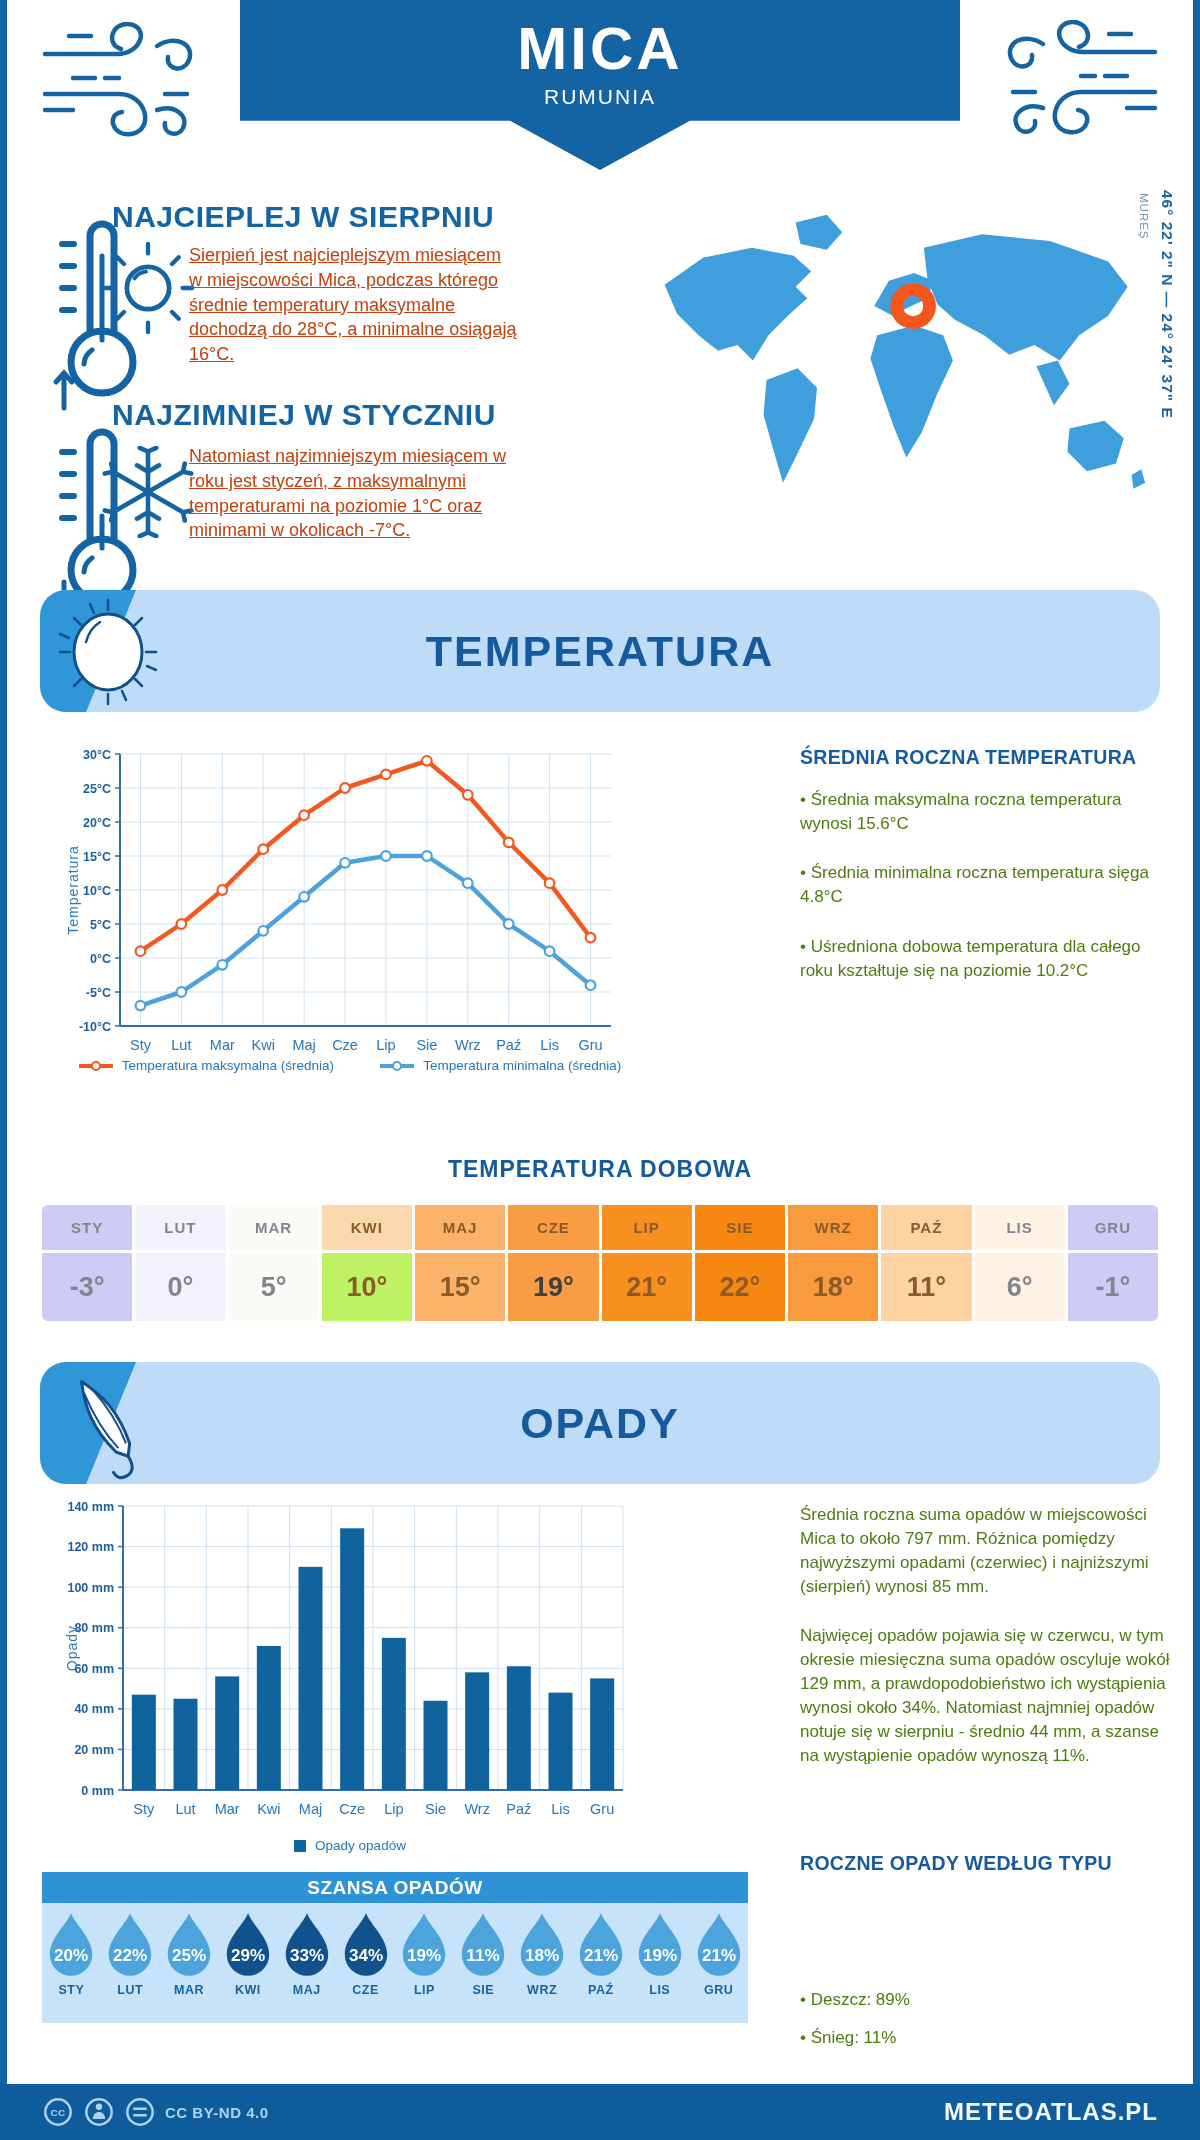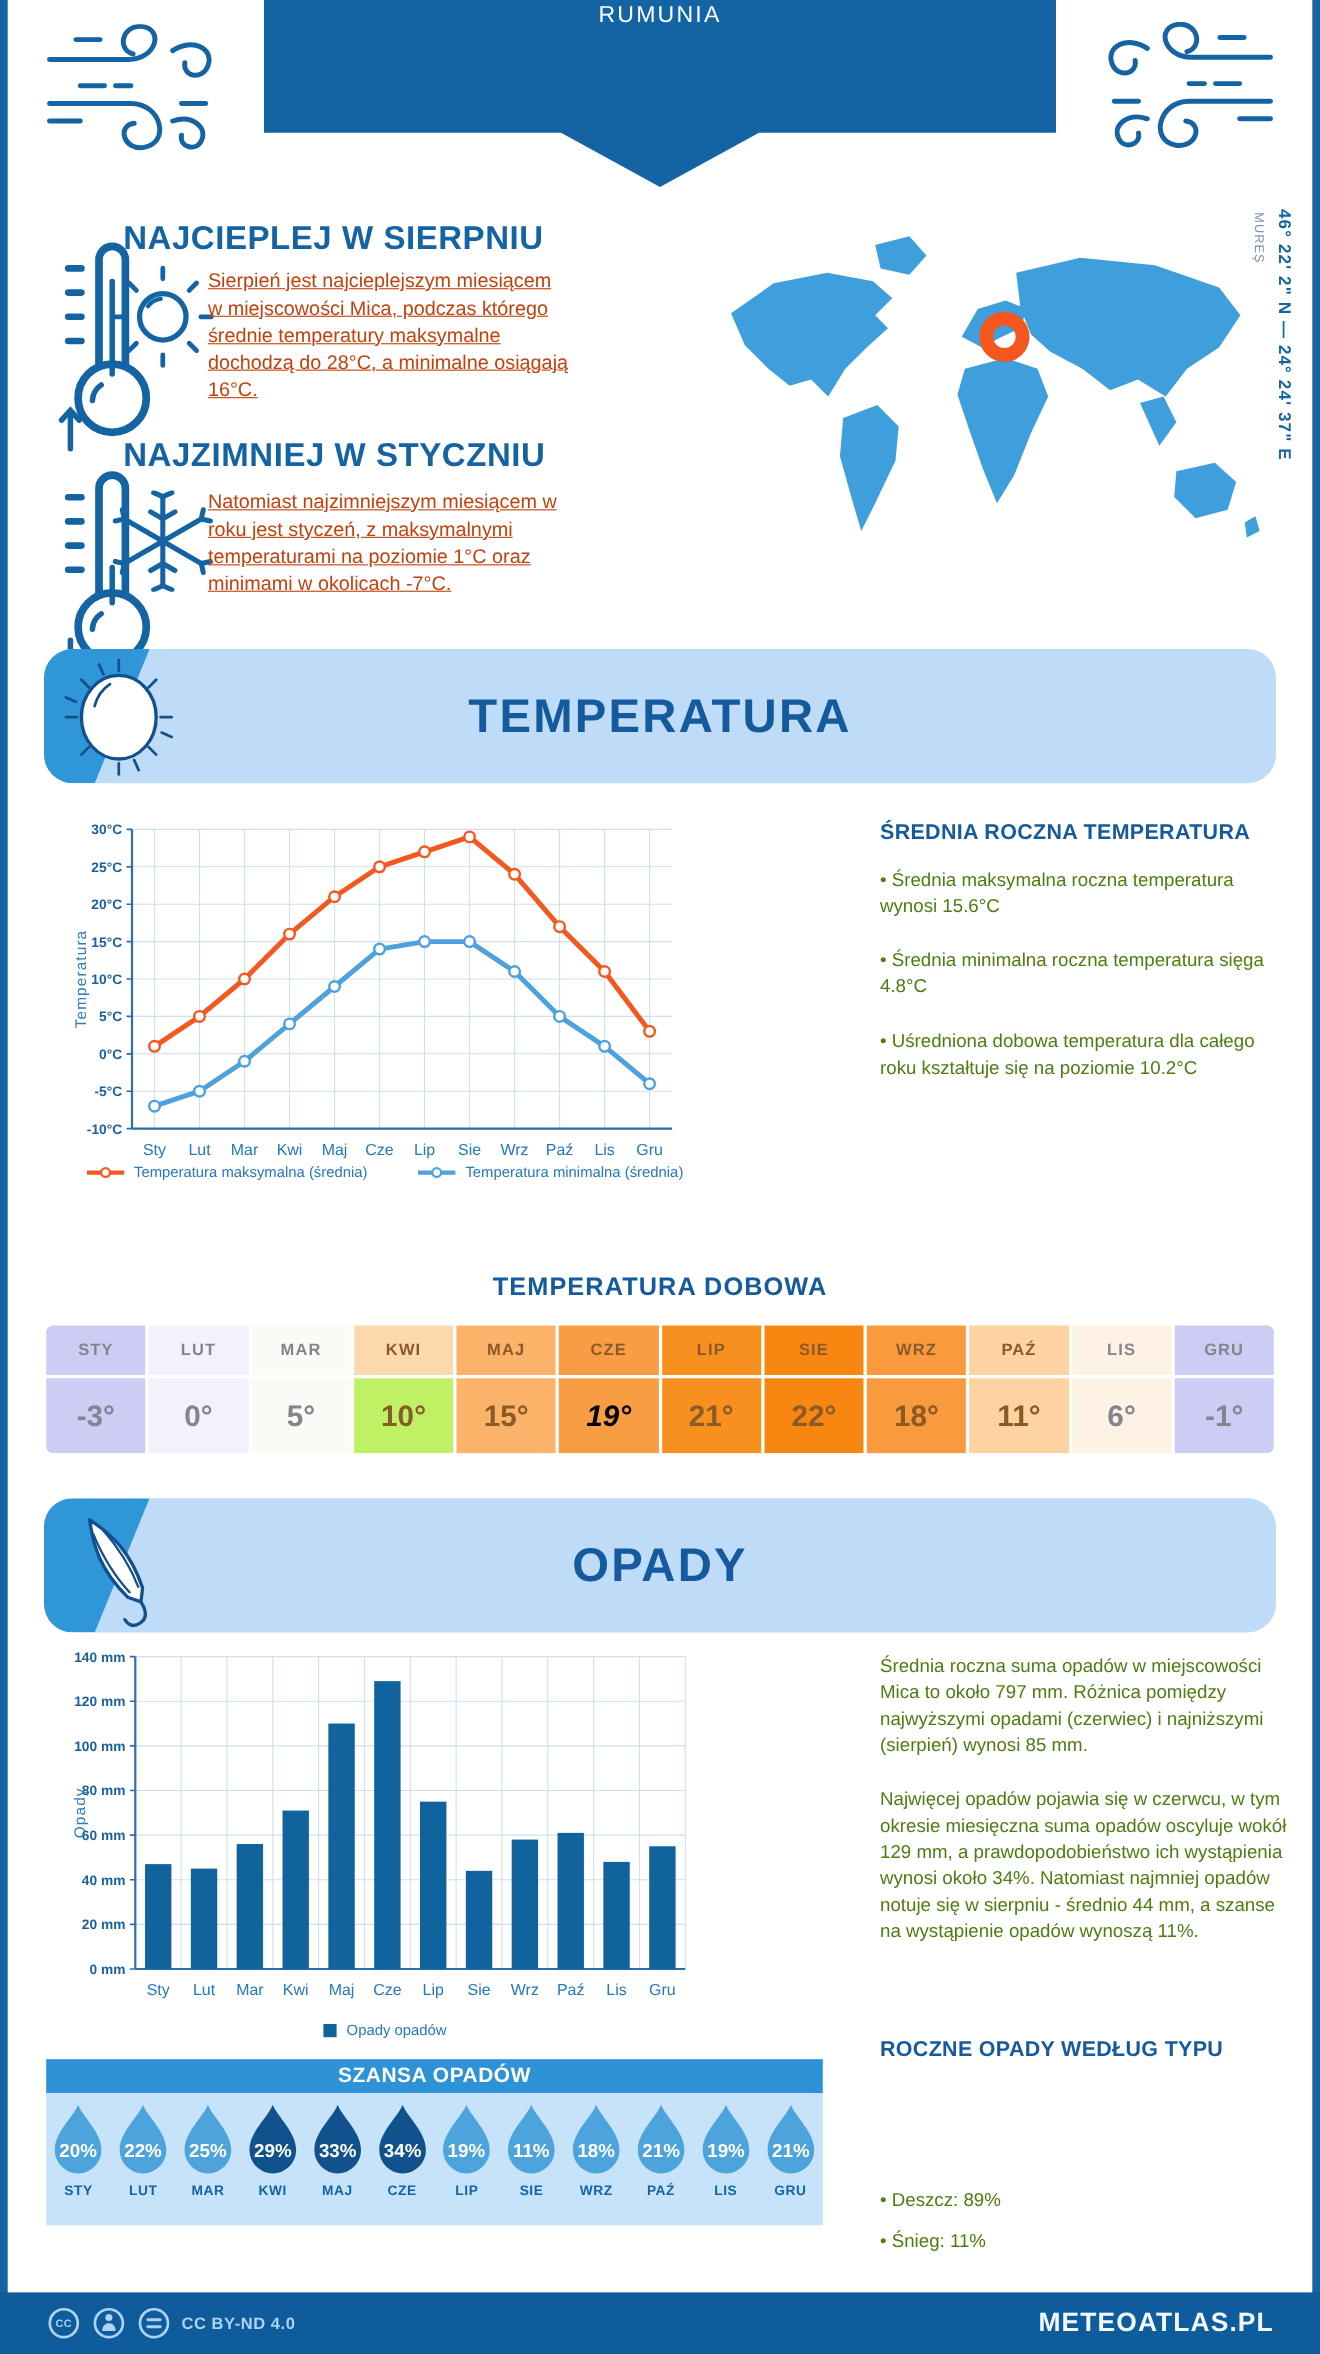--- a/index.html
+++ b/index.html
@@ -115,20 +115,21 @@
     <path d="M34 56 h22"></path>
       <path d="M66 56 h14"></path>
     <path d="M118 24 C136 12 156 22 150 38 C145 51 127 48 129 35"></path>
     <path d="M6 72 H80 C108 72 116 108 92 112 C73 115 67 92 83 90"></path>
     <path d="M6 88 h28"></path>
     <path d="M118 88 C136 82 150 94 144 106 C139 116 124 112 126 101"></path>
     <path d="M126 72 h22"></path>
   </svg>
 
   <div class="banner">
+    <h1>MICA</h1>
     <div class="sub">RUMUNIA</div>
   </div>
 
   <svg class="thermo" id="thermo1" viewBox="0 0 100 200" fill="none" stroke="#1464a3" stroke-linecap="round">
     <g stroke-width="6">
         <path d="M10 32 h12"></path>
         <path d="M10 54 h12"></path>
         <path d="M10 76 h12"></path>
         <path d="M10 98 h12"></path>
       </g>
@@ -334,21 +335,21 @@
       <div class="dt-month" style="background: rgb(248, 135, 18); color: rgb(138, 90, 40);">SIE</div>
       <div class="dt-month" style="background: rgb(249, 154, 62); color: rgb(138, 90, 40);">WRZ</div>
       <div class="dt-month" style="background: rgb(252, 211, 161); color: rgb(138, 90, 40);">PAŹ</div>
       <div class="dt-month" style="background: rgb(253, 242, 227); color: rgb(132, 132, 142);">LIS</div>
       <div class="dt-month" style="background: rgb(204, 204, 244); color: rgb(132, 132, 142); border-radius: 0px 6px 0px 0px;">GRU</div>
       <div class="dt-val" style="background: rgb(204, 204, 244); color: rgb(132, 132, 142); border-radius: 0px 0px 0px 6px;">-3°</div>
       <div class="dt-val" style="background: rgb(241, 242, 251); color: rgb(132, 132, 142);">0°</div>
       <div class="dt-val" style="background: rgb(251, 250, 246); color: rgb(132, 132, 142);">5°</div>
       <div class="dt-val" style="background: #bef264; color: rgb(138, 90, 40);">10°</div>
       <div class="dt-val" style="background: rgb(251, 178, 105); color: rgb(138, 90, 40);">15°</div>
-      <div class="dt-val" style="background: rgb(249, 157, 68); color: #000000; font-style: italic;">19°</div>
+      <div class="dt-val" style="background: rgb(249, 157, 68); color: #404040;">19°</div>
       <div class="dt-val" style="background: rgb(248, 144, 31); color: rgb(138, 90, 40);">21°</div>
       <div class="dt-val" style="background: rgb(248, 135, 18); color: rgb(138, 90, 40);">22°</div>
       <div class="dt-val" style="background: rgb(249, 154, 62); color: rgb(138, 90, 40);">18°</div>
       <div class="dt-val" style="background: rgb(252, 211, 161); color: rgb(138, 90, 40);">11°</div>
       <div class="dt-val" style="background: rgb(253, 242, 227); color: rgb(132, 132, 142);">6°</div>
       <div class="dt-val" style="background: rgb(204, 204, 244); color: rgb(132, 132, 142); border-radius: 0px 0px 6px;">-1°</div>
     </div>
 
   <div class="sec-header" id="opady-header">
     <div class="sec-accent"></div>

